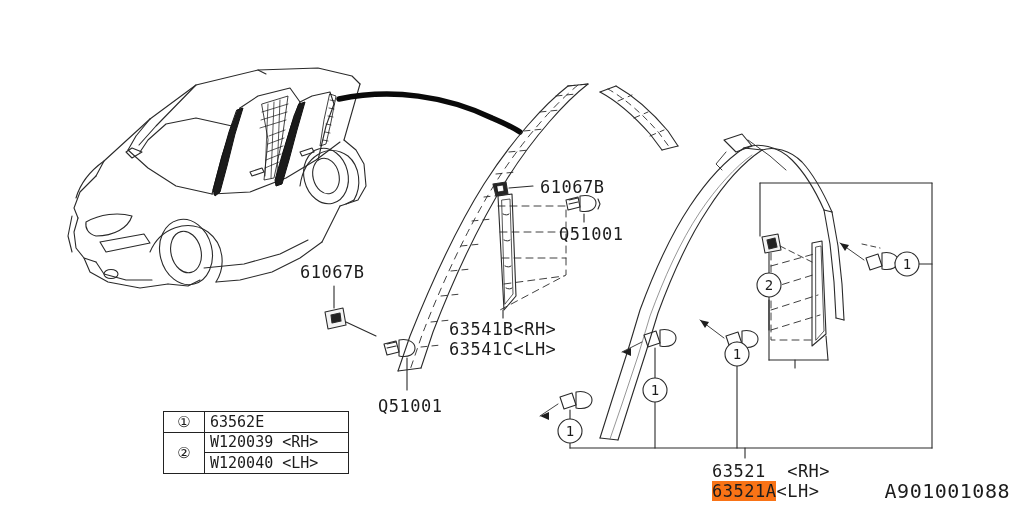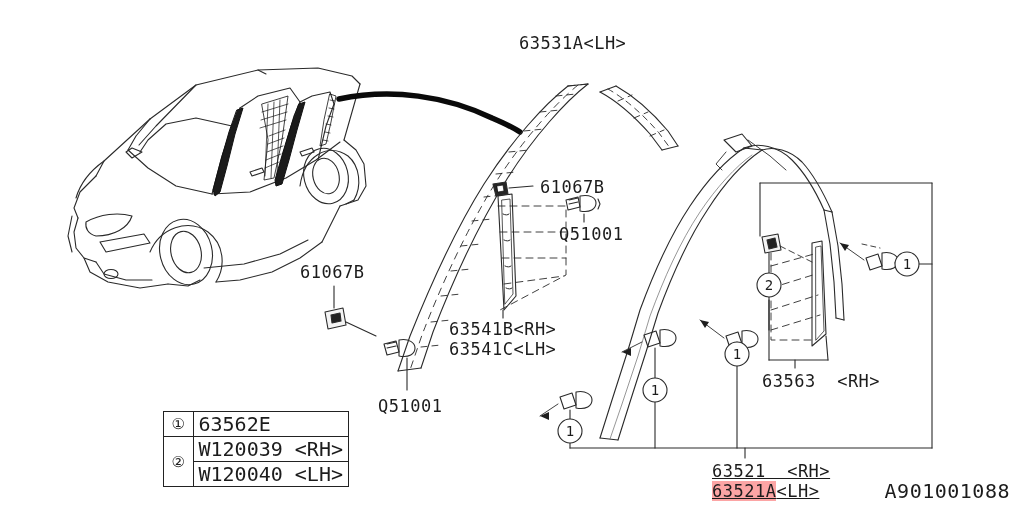--- a/index.html
+++ b/index.html
@@ -3,24 +3,24 @@
 <meta charset="utf-8">
 <style>
   html,body{margin:0;padding:0;background:#ffffff;}
   body{width:1024px;height:511px;overflow:hidden;
        font-family:"DejaVu Sans Mono","Liberation Mono",monospace;
        color:#1a1a1a;position:relative;}
   #stage{position:absolute;left:0;top:0;width:1024px;height:511px;}
   svg.layer{position:absolute;left:0;top:0;width:1024px;height:511px;}
   .lbl{position:absolute;white-space:pre;font-size:17px;letter-spacing:0.5px;
        font-family:"DejaVu Sans Mono","Liberation Mono",monospace;color:#1c1c1c;}
-  .hl{background:#fca5a5;}
+  .hl{background:#f97316;}
   .legend{position:absolute;left:163px;top:411px;width:186px;height:63px;}
   .legend table{border-collapse:collapse;width:100%;height:100%;}
-  .legend td{border:1px solid #222;font-size:20px;padding:0 5px;
+  .legend td{border:1px solid #222;font-size:15px;padding:0 5px;
              font-family:"DejaVu Sans Mono","Liberation Mono",monospace;
              color:#1c1c1c;white-space:pre;}
   .legend td.num{width:30px;text-align:center;font-size:15px;}
   .dnum{position:absolute;right:14px;bottom:8px;font-size:20px;letter-spacing:0.5px;}
 </style>
 </head>
 <body>
 
 <div id="stage">
 
@@ -345,28 +345,28 @@
           <text x="655" y="395" text-anchor="middle" font-family="&quot;DejaVu Sans Mono&quot;,&quot;Liberation Mono&quot;,monospace" font-size="14" fill="#1c1c1c">1</text>
         </g>
         <g>
           <circle cx="570" cy="431" r="12" fill="#ffffff" stroke="#2a2a2a" stroke-width="1.1"></circle>
           <text x="570" y="436" text-anchor="middle" font-family="&quot;DejaVu Sans Mono&quot;,&quot;Liberation Mono&quot;,monospace" font-size="14" fill="#1c1c1c">1</text>
         </g>
       </g>
   </svg>
 
   <div id="label-layer">
-      <div class="lbl" style="left: 519px; top: 33px;"><div>63531A&lt;LH&gt;</div></div>
+      <div class="lbl" style="left: 519px; top: 33px;"></div>
       <div class="lbl" style="left: 540px; top: 177px;"><div>61067B</div></div>
       <div class="lbl" style="left: 559px; top: 224px;"><div>Q51001</div></div>
       <div class="lbl" style="left: 300px; top: 262px;"><div>61067B</div></div>
       <div class="lbl" style="left: 449px; top: 319px; text-align: center;"><div>63541B&lt;RH&gt;</div><div>63541C&lt;LH&gt;</div></div>
       <div class="lbl" style="left: 378px; top: 396px;"><div>Q51001</div></div>
-      <div class="lbl" style="left: 762px; top: 371px;"><div>63563  &lt;RH&gt;</div></div>
-      <div class="lbl" style="left: 712px; top: 461px; text-decoration: underline;"><div>63521  &lt;RH&gt;</div><div><span class="hl">63521A</span><span>&lt;LH&gt;</span></div></div>
+      <div class="lbl" style="left: 762px; top: 371px;"></div>
+      <div class="lbl" style="left: 712px; top: 461px;"><div>63521  &lt;RH&gt;</div><div><span class="hl">63521A</span><span>&lt;LH&gt;</span></div></div>
     </div>
 
   <div class="legend">
     <table>
       <tbody>
           <tr>
         <td class="num" rowspan="1">①</td>
         <td>63562E</td>
       </tr>
       <tr>

